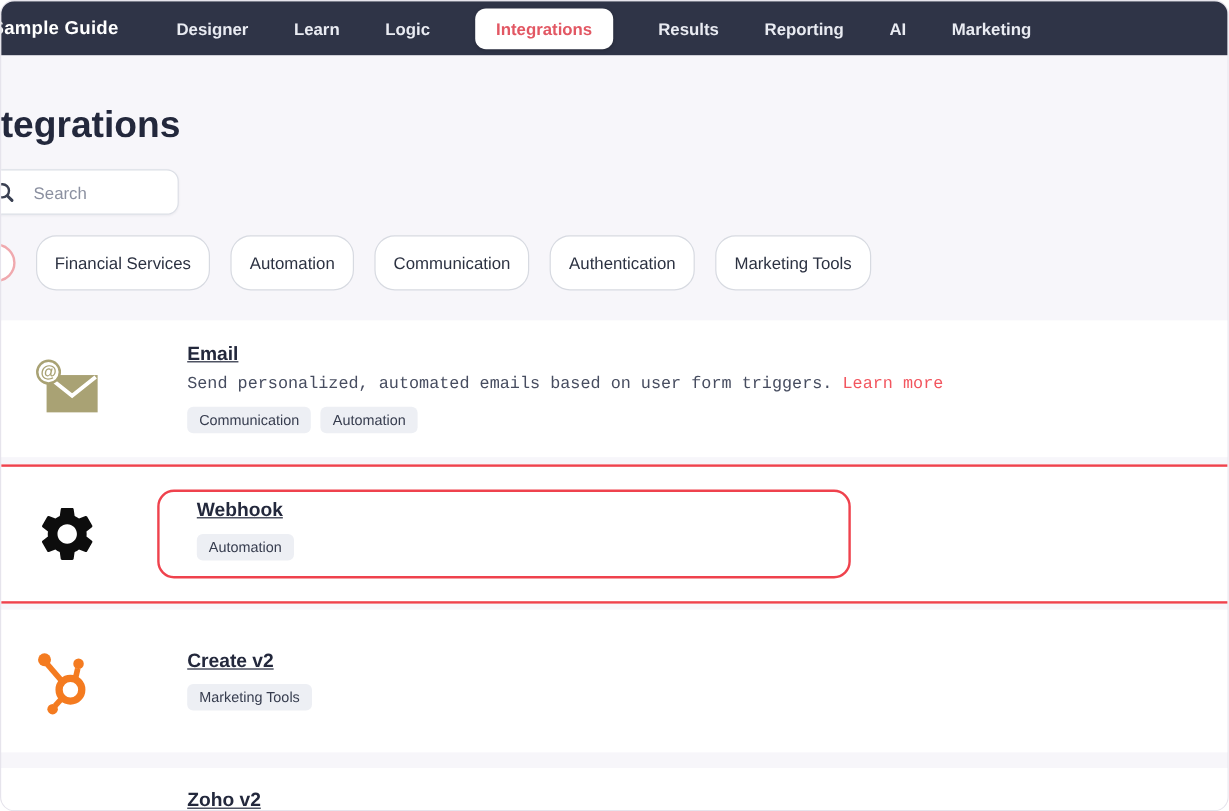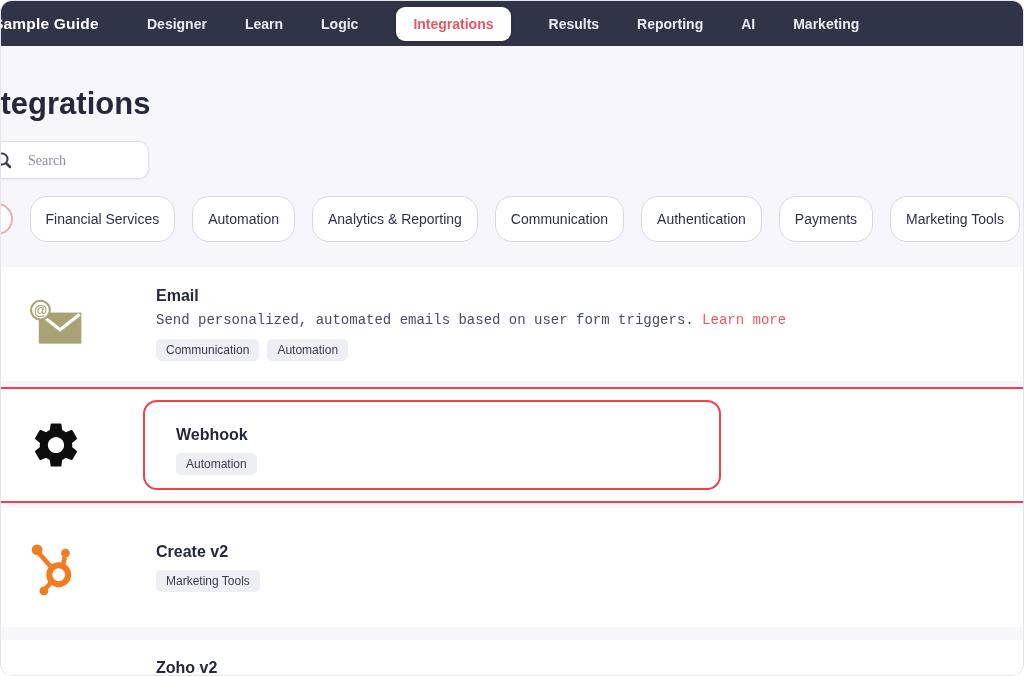--- a/index.html
+++ b/index.html
@@ -18,41 +18,41 @@
   .nav-item.active { background:#ffffff; color:var(--active-tab-text,#e25763); padding:9px 17px; border-radius:9px;
                      box-shadow:0 1px 3px rgba(0,0,0,.15); }
   
   .main { position:absolute; top:45px; left:0; right:0; bottom:0; }
   .page-title { position:absolute; top:40px; left:-28px; margin:0; font-size:31px; font-weight:700;
                 color:var(--title-color,#23283c); }
   .search-box { position:absolute; top:95px; left:-60px; width:206px; height:36px; background:#fff;
                 border:1px solid #dcdfe6; border-radius:10px; box-shadow:0 1px 2px rgba(20,20,40,.05); }
   .search-icon { position:absolute; left:52px; top:9px; width:18px; height:18px; }
   .search-box input { position:absolute; left:84px; top:0; height:100%; width:112px; border:none; outline:none;
-                background:transparent; font-size:14px; color:#333a4d; font-family:Liberation Serif, serif; }
+                background:transparent; font-size:14px; color:#333a4d; font-family:Liberation Sans, sans-serif; }
   .search-box input::placeholder { color:#8b90a0; }
   
   .filters { position:absolute; top:150px; left:-36px; display:flex; gap:17px; align-items:center; }
   .pill { background:#fff; border:1px solid var(--pill-border,#d7dae1); border-radius:17px; padding:14px 15px;
           font-size:14px; color:#2c3242; white-space:nowrap; cursor:pointer; }
   .pill.selected { border:2px solid var(--selected-pill-border,#f0a9ae); color:var(--active-tab-text,#e25763); padding:6px 14px; }
   
   .cards { position:absolute; top:221px; left:0; right:0; }
   .card { background:var(--card-bg,#ffffff); display:flex; align-items:center; }
   .card.email   { height:114px; margin-bottom:6px; }
   .card.webhook { height:112px; margin-bottom:5px;
                   border-top:2px solid var(--accent-red,#ef424d); border-bottom:2px solid var(--accent-red,#ef424d); }
   .card.hubspot { height:119px; margin-bottom:13px; }
   .card.zoho    { height:80px; align-items:flex-start; }
   .card.zoho .content { padding-top:19px; }
   .icon-wrap { width:54px; margin-left:28px; flex:0 0 auto; display:flex; justify-content:center; align-items:center; }
   .content { margin-left:73px; }
-  .card.webhook .content { margin-left:60px; border:2px solid var(--accent-red,#ef424d); border-radius:14px;
-                           padding:24px 20px 13px 31px; width:578px; box-sizing:border-box; }
-  .card h3 { margin:0 0 7px; font-size:16px; line-height:1.1; color:var(--title-color,#23283c); }
+  .card.webhook .content { margin-left:48px; border:2px solid var(--accent-red,#ef424d); border-radius:14px;
+                           padding:7px 20px 13px 31px; width:578px; box-sizing:border-box; }
+  .card h3 { margin:0 0 7px; font-size:16px; line-height:1.1; color:var(--title-color,#23283c);text-decoration:underline; }
   .desc { margin:0; font-size:14px; line-height:1.25; color:var(--text-color,#474d60);font-family:Liberation Mono, monospace; }
   .learn-more { color:var(--link-red,#f2565f); cursor:pointer; text-decoration:none; }
   .tags { display:flex; gap:8px; margin-top:10px; }
   .tag { background:var(--tag-bg,#edeff4); border-radius:5px; padding:4px 10px; font-size:12px; color:#363c4e; white-space:nowrap; }
 </style>
 </head>
 <body>
 
 <div class="frame" id="frame" style="--navbar-bg: #2f3447; --page-bg: #f7f6fa; --card-bg: #ffffff; --frame-border: #e6e4ec; --accent-red: #ef424d; --link-red: #f2565f; --active-tab-text: #e25763; --selected-pill-border: #f0a9ae; --pill-border: #d7dae1; --title-color: #23283c; --text-color: #474d60; --tag-bg: #edeff4; --email-icon-color: #a9a274; --hubspot-orange: #f47b20; --gear-black: #0d0d0d;">
 
@@ -80,24 +80,22 @@
           <line x1="12.5" y1="12.5" x2="16" y2="16" stroke="#3a4052" stroke-width="2.5" stroke-linecap="round"></line>
         </svg>
       </span>
       <input type="text" placeholder="Search" style="">
     </div>
 
     <div class="filters" id="filters">
         <div class="pill selected">All</div>
         <div class="pill">Financial Services</div>
         <div class="pill">Automation</div>
-        <div class="pill">Analytics &amp; Reporting</div>
         <div class="pill">Communication</div>
         <div class="pill">Authentication</div>
-        <div class="pill">Payments</div>
         <div class="pill">Marketing Tools</div>
       </div>
 
     <div class="cards" id="cards">
         <section class="card email">
           <div class="icon-wrap">
             <svg width="58" height="54" viewBox="0 0 66 60">
        <rect x="12" y="16" width="52" height="38" fill="#a9a274"></rect>
        <polyline points="14,18 38,37 62,18" fill="none" stroke="#ffffff" stroke-width="4"></polyline>
        <circle cx="14" cy="13" r="11.5" fill="#ffffff" stroke="#a9a274" stroke-width="2.5"></circle>

